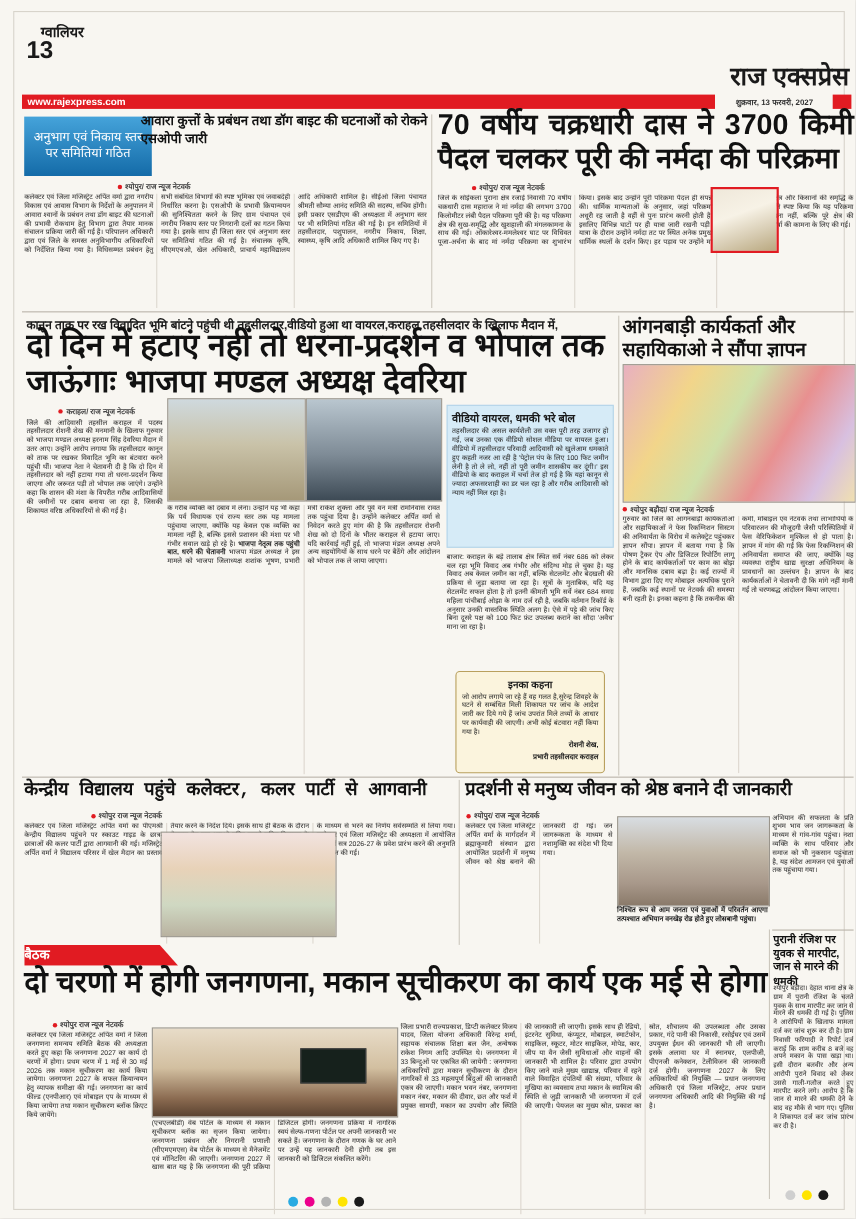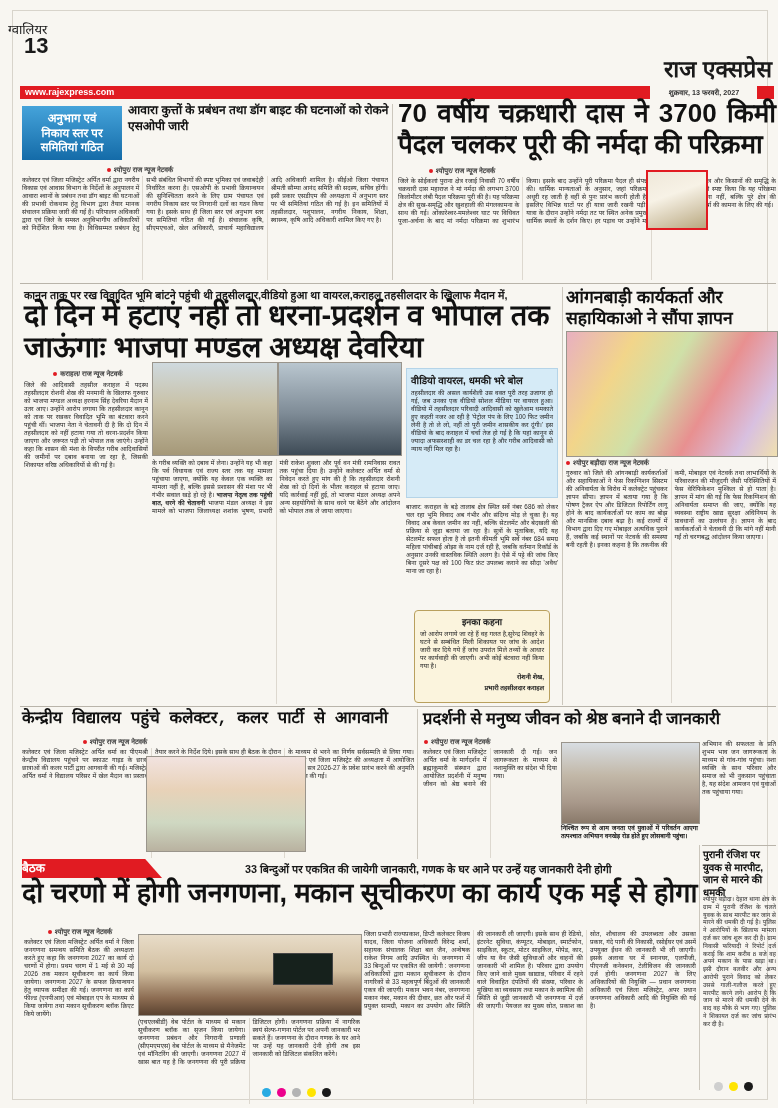--- a/index.html
+++ b/index.html
@@ -10,30 +10,30 @@
   .hl{font-weight:bold;color:#111;}
   .body-sm{font-size:6.3px;line-height:1.28;text-align:justify;color:#2b2b2b;}
   .cols2{column-count:2;column-gap:7px;column-rule:1px solid #ddd8cf;}
   .cols3{column-count:3;column-gap:7px;column-rule:1px solid #ddd8cf;}
   .byline{font-size:6.8px;font-weight:bold;color:#444;text-align:center;}
   .dot{display:inline-block;width:4px;height:4px;border-radius:50%;background:#e11b22;vertical-align:middle;margin-right:3px;}
   .photo{border:1px solid #9a958c;}
   .vline{width:1px;background:#ccc7bd;}
   .hline{height:1px;background:#b9b4aa;}
   
-  #city{left:8px;top:20px;font-size:13px;font-weight:normal;}
+  #city{left:37px;top:20px;font-size:13px;font-weight:bold;}
   #pagenum{left:24px;top:33px;font-size:22px;font-weight:bold;}
   #title{left:150px;top:12px;width:480px;text-align:center;font-size:40px;font-weight:bold;letter-spacing:-1px;}
   #brand{left:600px;top:52px;width:172px;text-align:right;font-size:23px;font-weight:bold;}
   #redbar{left:20px;top:86px;width:630px;height:13px;background:#e11b22;color:#fff;font-size:9px;font-weight:bold;line-height:13px;padding-left:5px;box-sizing:border-box;}
   #dateline{left:652px;top:87px;width:104px;font-size:7.2px;font-weight:bold;color:#333;text-align:center;}
   #redsq{left:757px;top:86px;width:17px;height:13px;background:#e11b22;}
   
-  #sop-kickerbox{left:22px;top:106px;width:100px;height:54px;background:linear-gradient(180deg,#45a3da,#146ba8);
-     color:#fff;font-weight:bold;font-size:11.5px;text-align:center;display:flex;align-items:center;justify-content:center;padding:12px;box-sizing:border-box;line-height:1.3;}
+  #sop-kickerbox{left:22px;top:106px;width:116px;height:54px;background:linear-gradient(180deg,#45a3da,#146ba8);
+     color:#fff;font-weight:normal;font-size:11.5px;text-align:center;display:flex;align-items:center;justify-content:center;padding:2px;box-sizing:border-box;line-height:1.3;}
   #sop-headline{left:128px;top:103px;width:262px;font-size:12px;line-height:1.3;}
   #sop-byline{left:50px;top:165px;width:180px;}
   #sop-body{left:22px;top:176px;width:366px;height:104px;overflow:hidden;}
   #vdiv-row1{left:392px;top:104px;height:176px;}
   #nar-headline{left:398px;top:98px;width:378px;font-size:26px;line-height:1.2;text-align:justify;}
   #nar-byline{left:402px;top:166px;width:120px;}
   #nar-body{left:398px;top:177px;width:378px;height:103px;overflow:hidden;}
   #photo-saint{left:646px;top:170px;width:58px;height:56px;border:2px solid #e11b22;
      background:linear-gradient(160deg,#efe8da 0%,#f7f2e6 40%,#d8cdb4 70%,#b9a87f 100%);}
   #hline-1{left:20px;top:283px;width:756px;}
@@ -167,21 +167,20 @@
   <div class="abs hl" id="pr-headline">प्रदर्शनी से मनुष्य जीवन को श्रेष्ठ बनाने दी जानकारी</div>
   <div class="abs byline" id="pr-byline">
     <span class="dot"></span><span>श्योपुर/ राज न्यूज नेटवर्क</span>
   </div>
   <div class="abs body-sm cols2" id="pr-body">कलेक्टर एवं जिला मजिस्ट्रेट अर्पित वर्मा के मार्गदर्शन में ब्रह्माकुमारी संस्थान द्वारा आयोजित प्रदर्शनी में मनुष्य जीवन को श्रेष्ठ बनाने की जानकारी दी गई। जन जागरूकता के माध्यम से नशामुक्ति का संदेश भी दिया गया।</div>
   <div class="abs photo" id="photo-pr"></div>
   <div class="abs" id="pr-caption">निश्चित रूप से आम जनता एवं युवाओं में परिवर्तन आएगा तत्पश्चात अभियान वनखेड़ रोड होते हुए लोसबानी पहुंचा।</div>
   <div class="abs body-sm" id="pr-side">अभियान की सफलता के प्रति शुभम भाव जन जागरूकता के माध्यम से गांव-गांव पहुंचा। नशा व्यक्ति के साथ परिवार और समाज को भी नुकसान पहुंचाता है, यह संदेश आमजन एवं युवाओं तक पहुंचाया गया।</div>
 
   <div class="abs" id="cen-label">बैठक</div>
-  <div class="abs" id="cen-kicker">33 बिन्दुओं पर एकत्रित की जायेगी जानकारी, गणक के घर आने पर उन्हें यह जानकारी देनी होगी</div>
   <div class="abs hl" id="cen-headline">दो चरणो में होगी जनगणना, मकान सूचीकरण का कार्य एक मई से  होगा</div>
   <div class="abs byline" id="cen-byline">
     <span class="dot"></span><span>श्योपुर राज न्यूज नेटवर्क</span>
   </div>
   <div class="abs body-sm" id="cen-col1">कलेक्टर एवं जिला मजिस्ट्रेट अर्पित वर्मा ने जिला जनगणना समन्वय समिति बैठक की अध्यक्षता करते हुए कहा कि जनगणना 2027 का कार्य दो चरणों में होगा। प्रथम चरण में 1 मई से 30 मई 2026 तक मकान सूचीकरण का कार्य किया जायेगा। जनगणना 2027 के सफल क्रियान्वयन हेतु व्यापक समीक्षा की गई। जनगणना का कार्य फील्ड (एनपीआर) एवं मोबाइल एप के माध्यम से किया जायेगा तथा मकान सूचीकरण ब्लॉक क्रिएट किये जायेंगे।</div>
   <div class="abs photo" id="photo-meet">
     <div class="screen"></div>
   </div>
   <div class="abs body-sm cols2" id="cen-below-photo">(एचएलबीडी) वेब पोर्टल के माध्यम से मकान सूचीकरण ब्लॉक का सृजन किया जायेगा। जनगणना प्रबंधन और निगरानी प्रणाली (सीएमएमएस) वेब पोर्टल के माध्यम से मैनेजमेंट एवं मॉनिटरिंग की जाएगी। जनगणना 2027 में खास बात यह है कि जनगणना की पूरी प्रक्रिया डिजिटल होगी। जनगणना प्रक्रिया में नागरिक स्वयं सेल्फ-गणना पोर्टल पर अपनी जानकारी भर सकते हैं। जनगणना के दौरान गणक के घर आने पर उन्हें यह जानकारी देनी होगी तब इस जानकारी को डिजिटल संकलित करेंगे।</div>
   <div class="abs body-sm cols3" id="cen-cols">जिला प्रभारी राज्यप्रकाश, डिप्टी कलेक्टर विजय यादव, जिला योजना अधिकारी विरेन्द्र शर्मा, सहायक संचालक शिक्षा बल जैन, अन्वेषक राकेश निगम आदि उपस्थित थे। जनगणना में 33 बिन्दुओं पर एकत्रित की जायेगी : जनगणना अधिकारियों द्वारा मकान सूचीकरण के दौरान नागरिकों से 33 महत्वपूर्ण बिंदुओं की जानकारी एकत्र की जाएगी। मकान भवन नंबर, जनगणना मकान नंबर, मकान की दीवार, छत और फर्श में प्रयुक्त सामग्री, मकान का उपयोग और स्थिति की जानकारी ली जाएगी। इसके साथ ही रेडियो, इंटरनेट सुविधा, कंप्यूटर, मोबाइल, स्मार्टफोन, साइकिल, स्कूटर, मोटर साइकिल, मोपेड, कार, जीप या वैन जैसी सुविधाओं और वाहनों की जानकारी भी शामिल है। परिवार द्वारा उपयोग किए जाने वाले मुख्य खाद्यान्न, परिवार में रहने वाले विवाहित दंपतियों की संख्या, परिवार के मुखिया का व्यवसाय तथा मकान के स्वामित्व की स्थिति से जुड़ी जानकारी भी जनगणना में दर्ज की जाएगी। पेयजल का मुख्य स्रोत, प्रकाश का स्रोत, शौचालय की उपलब्धता और उसका प्रकार, गंदे पानी की निकासी, रसोईघर एवं उसमें उपयुक्त ईंधन की जानकारी भी ली जाएगी। इसके अलावा घर में स्नानघर, एलपीजी, पीएनजी कनेक्शन, टेलीविजन की जानकारी दर्ज होगी। जनगणना 2027 के लिए अधिकारियों की नियुक्ति — प्रधान जनगणना अधिकारी एवं जिला मजिस्ट्रेट, अपर प्रधान जनगणना अधिकारी आदि की नियुक्ति की गई है।</div>

